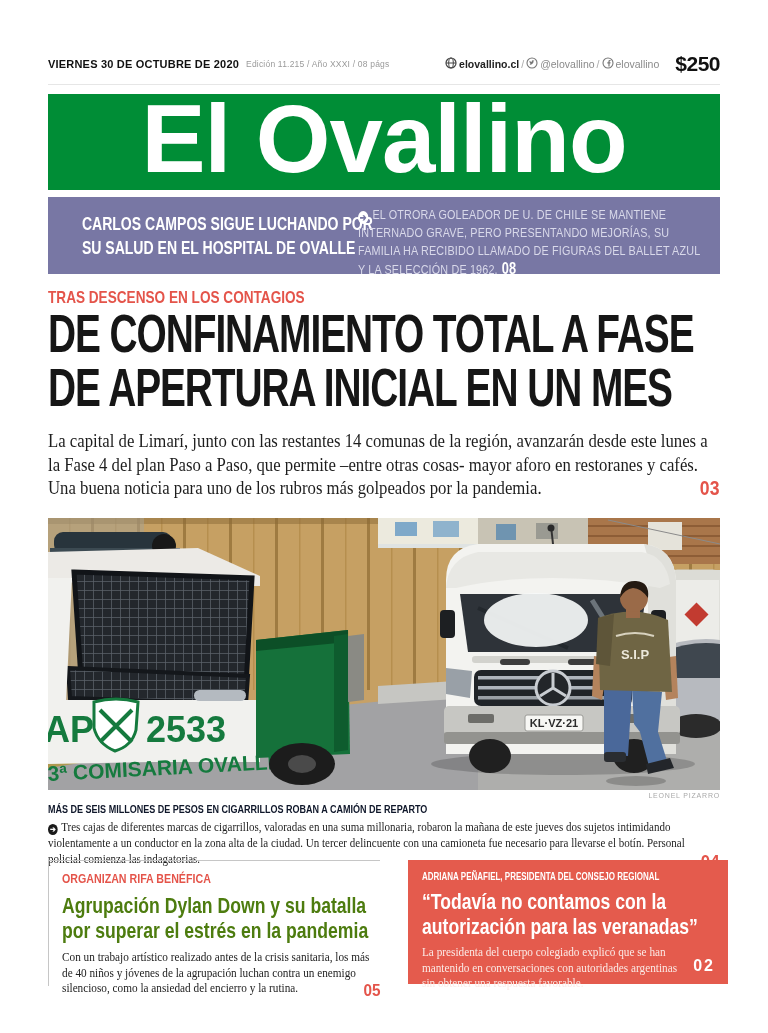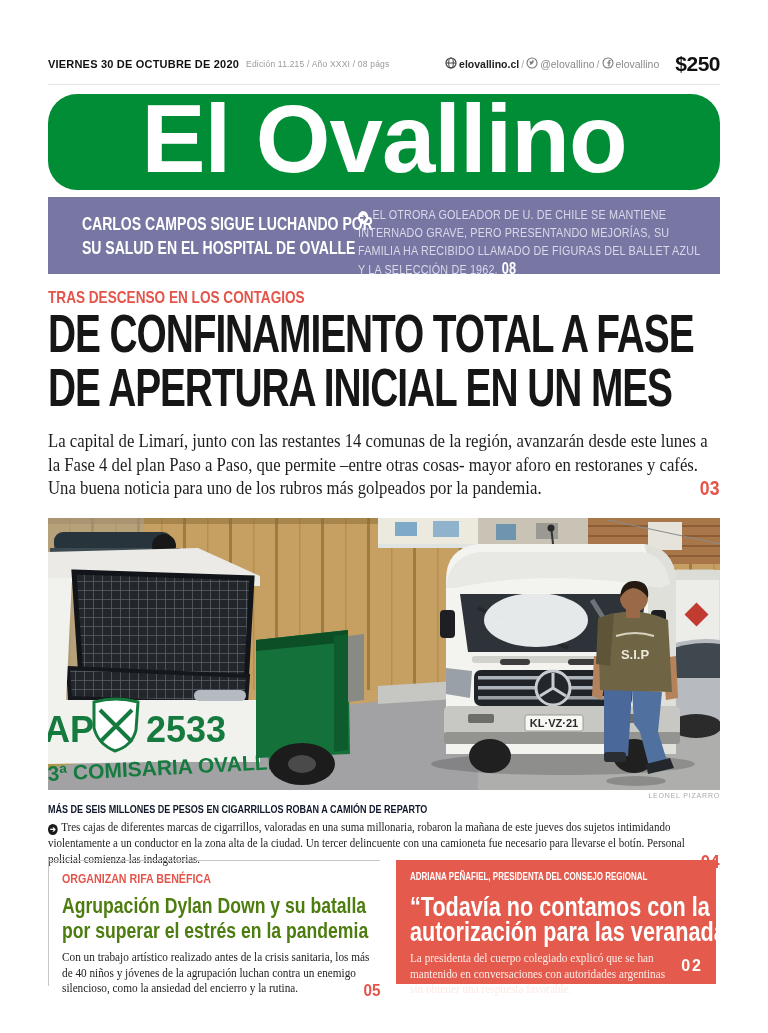--- a/index.html
+++ b/index.html
@@ -11,21 +11,21 @@
   .tb-date{font-weight:bold;font-size:11px;color:#111;letter-spacing:.2px;}
   .tb-edition{font-size:8.5px;color:#9a9a9a;margin-left:7px;letter-spacing:.2px;}
   .tb-right{margin-left:auto;display:flex;align-items:center;gap:2px;font-size:10.5px;color:#8a8a8a;}
   .tb-site{font-weight:bold;color:#222;}
   .tb-sep{color:#aaa;}
   .tb-price{font-weight:bold;font-size:21px;color:#111;margin-left:14px;letter-spacing:-.5px;}
   .ticon{display:inline-block;vertical-align:-2px;}
   .toprule{left:48px;right:48px;top:84px;border-top:1px solid #e6e6e6;}
   
   .masthead{left:48px;right:48px;top:94px;height:96px;background:#008d36;
-            display:flex;align-items:center;justify-content:center;border-radius:29px;}
+            display:flex;align-items:center;justify-content:center;}
   .masthead-title{color:#fff;font-weight:bold;font-size:96px;line-height:96px;letter-spacing:-1px;
                   transform:translateY(-3px);}
   
   .banner{left:48px;right:48px;top:197px;height:77px;background:#7877a4;display:flex;}
   .b-left{width:308px;display:flex;flex-direction:column;justify-content:center;
           text-align:center;color:#fff;font-weight:bold;font-size:18px;line-height:24px;}
   .sqc{display:inline-block;transform:scaleX(.78);transform-origin:50% 50%;white-space:nowrap;}
   .b-right{flex:1;padding:9px 12px 0 2px;position:relative;overflow:visible;}
   .b-right-in{transform:scaleX(.8);transform-origin:0 0;width:125%;
               font-size:13.5px;line-height:18px;color:#d9d9ea;letter-spacing:.2px;}
@@ -51,33 +51,33 @@
   
   .crime{left:48px;top:803px;width:672px;}
   .crime-headline{color:#0f172a;font-weight:bold;font-size:11px;}
   .sx82n{transform:scaleX(.82);transform-origin:0 0;white-space:nowrap;}
   .crime-deck{margin-top:4px;font-family:"Liberation Serif",serif;font-size:12.5px;line-height:16px;color:#1d1d1d;}
   .pn2{font-size:19px;bottom:-3px;}
   .dot-arrow2{display:inline-block;width:11px;height:11px;border-radius:50%;background:#1a1a1a;
               color:#fff;font-size:8px;line-height:11px;text-align:center;font-weight:bold;
               margin-right:4px;vertical-align:-1px;font-family:"Liberation Sans",sans-serif;}
   
-  .bottom-row{left:48px;top:860px;width:672px;display:flex;gap:16px;}
+  .bottom-row{left:48px;top:860px;width:672px;display:flex;gap:28px;}
   .box-left{width:332px;height:126px;border-left:1px solid #c6c6c6;border-top:1px solid #c6c6c6;
             padding:10px 0 0 13px;box-sizing:border-box;}
   .bl-kicker{color:#e4544a;font-weight:bold;font-size:13px;}
   .bl-headline{margin-top:7px;color:#4d7c0f;font-weight:bold;font-size:22px;line-height:25px;}
   .sx80b{transform:scaleX(.8);transform-origin:0 0;white-space:nowrap;display:block;}
   .bl-deck{margin-top:7px;font-family:"Liberation Serif",serif;font-size:12.5px;line-height:15.5px;color:#222;}
   .sx90w{transform:scaleX(.9);transform-origin:0 0;width:354px;position:relative;}
   .pn3{font-size:17px;bottom:-2px;}
   .box-right{width:320px;height:124px;background:#e45b4d;padding:11px 14px;box-sizing:border-box;
              position:relative;color:#fff;}
   .br-kicker{font-weight:bold;font-size:10px;color:#fff;}
-  .br-headline{margin-top:13px;font-weight:bold;font-size:27px;line-height:25px;color:#fff;}
+  .br-headline{margin-top:7px;font-weight:bold;font-size:22px;line-height:25px;color:#fff;}
   .br-deck{margin-top:6px;font-family:"Liberation Serif",serif;font-size:12.5px;line-height:15.5px;
            color:#fbeae6;width:300px;transform:scaleX(.9);transform-origin:0 0;}
   .br-page{position:absolute;right:13px;bottom:9px;font-weight:bold;font-size:16px;letter-spacing:2px;color:#fff;}
 </style>
 </head>
 <body>
 
 <div class="abs topbar">
   <span class="tb-date">VIERNES 30 DE OCTUBRE DE 2020</span>
   <span class="tb-edition">Edición 11.215 / Año XXXI / 08 págs</span>

